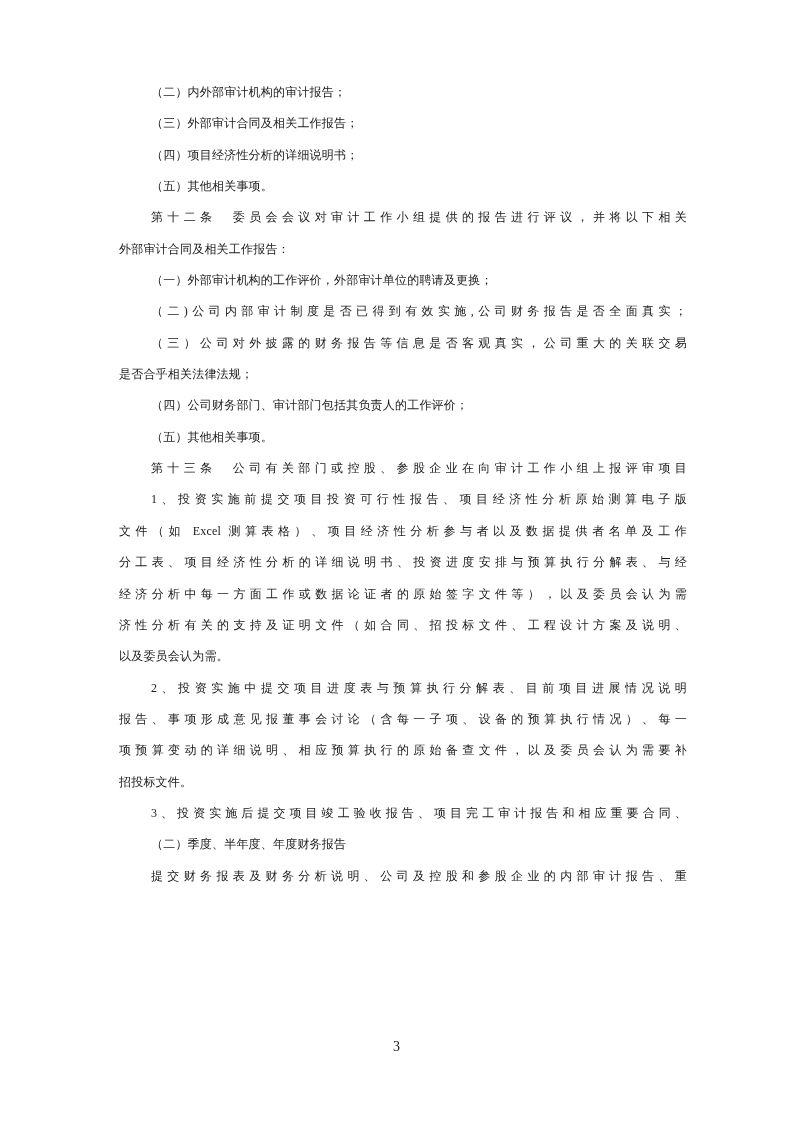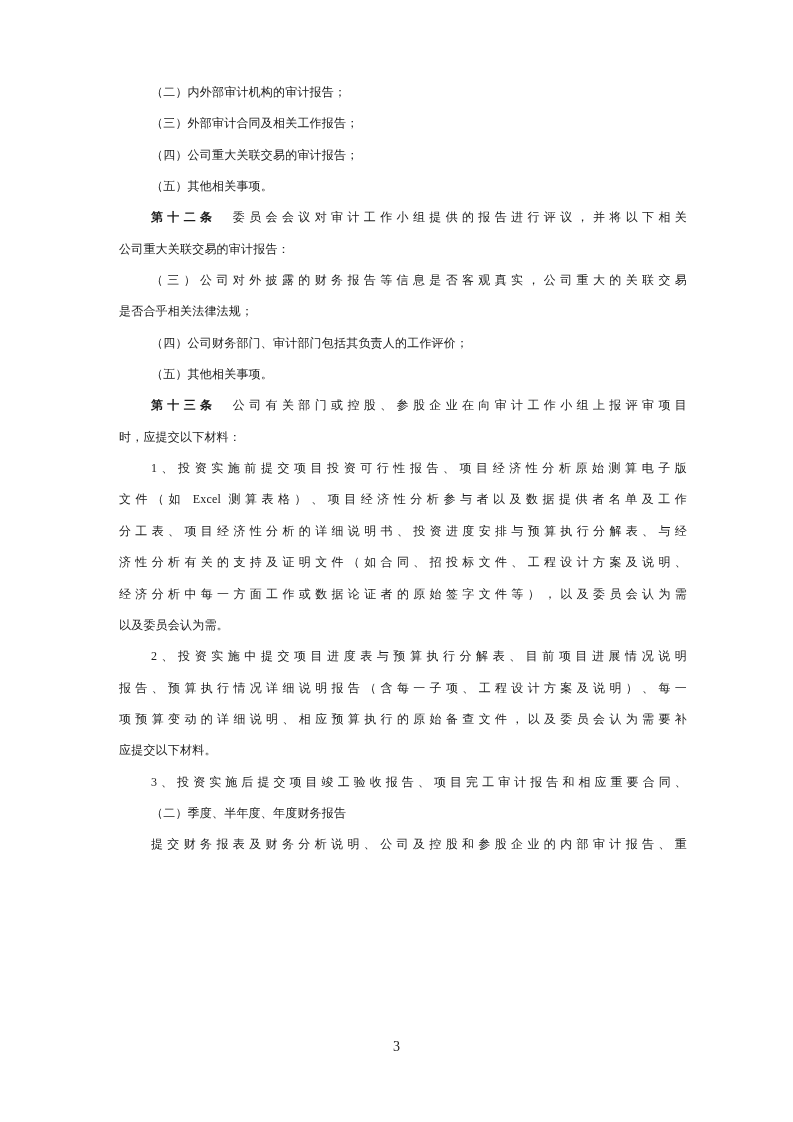--- a/index.html
+++ b/index.html
@@ -31,57 +31,58 @@
   }
   .line.indent {
     text-indent: 32px;
   }
   .line.fill {
     text-align: justify;
     text-align-last: justify;
     text-justify: inter-character;
   }
   .run.bold {
-    font-weight: 700;
+    font-weight: 400;
   }
   .page-footer {
     position: absolute;
     top: 1037px;
     left: 0;
     width: 793px;
     text-align: center;
     font-size: 14px;
     line-height: 20px;
   }
 </style>
 </head>
 <body>
 
 <div class="page" style="background: rgb(255, 255, 255); color: rgb(26, 26, 26);">
   <div class="doc-body">
       <div class="line indent"><span class="run">（二）内外部审计机构的审计报告；</span></div>
       <div class="line indent"><span class="run">（三）外部审计合同及相关工作报告；</span></div>
-      <div class="line indent"><span class="run">（四）公司重大关联交易的审计报告；</span></div>
+      <div class="line indent"><span class="run">（四）项目经济性分析的详细说明书；</span></div>
       <div class="line indent"><span class="run">（五）其他相关事项。</span></div>
       <div class="line indent fill"><span class="run bold">第十二条</span><span class="run">　委员会会议对审计工作小组提供的报告进行评议，并将以下相关</span></div>
-      <div class="line"><span class="run">公司重大关联交易的审计报告：</span></div>
+      <div class="line"><span class="run">外部审计合同及相关工作报告：</span></div>
+      <div class="line indent"><span class="run">（一）外部审计机构的工作评价，外部审计单位的聘请及更换；</span></div>
+      <div class="line indent fill"><span class="run">（二)公司内部审计制度是否已得到有效实施,公司财务报告是否全面真实；</span></div>
       <div class="line indent fill"><span class="run">（三）公司对外披露的财务报告等信息是否客观真实，公司重大的关联交易</span></div>
       <div class="line"><span class="run">是否合乎相关法律法规；</span></div>
       <div class="line indent"><span class="run">（四）公司财务部门、审计部门包括其负责人的工作评价；</span></div>
       <div class="line indent"><span class="run">（五）其他相关事项。</span></div>
       <div class="line indent fill"><span class="run bold">第十三条</span><span class="run">　公司有关部门或控股、参股企业在向审计工作小组上报评审项目</span></div>
-      <div class="line"><span class="run">时，应提交以下材料：</span></div>
       <div class="line indent fill"><span class="run">1、投资实施前提交项目投资可行性报告、项目经济性分析原始测算电子版</span></div>
       <div class="line fill"><span class="run">文件（如 Excel 测算表格）、项目经济性分析参与者以及数据提供者名单及工作</span></div>
       <div class="line fill"><span class="run">分工表、项目经济性分析的详细说明书、投资进度安排与预算执行分解表、与经</span></div>
+      <div class="line fill"><span class="run">经济分析中每一方面工作或数据论证者的原始签字文件等），以及委员会认为需</span></div>
       <div class="line fill"><span class="run">济性分析有关的支持及证明文件（如合同、招投标文件、工程设计方案及说明、</span></div>
-      <div class="line fill"><span class="run">经济分析中每一方面工作或数据论证者的原始签字文件等），以及委员会认为需</span></div>
       <div class="line"><span class="run">以及委员会认为需。</span></div>
       <div class="line indent fill"><span class="run">2、投资实施中提交项目进度表与预算执行分解表、目前项目进展情况说明</span></div>
-      <div class="line fill"><span class="run">报告、预算执行情况详细说明报告（含每一子项、工程设计方案及说明）、每一</span></div>
+      <div class="line fill"><span class="run">报告、事项形成意见报董事会讨论（含每一子项、设备的预算执行情况）、每一</span></div>
       <div class="line fill"><span class="run">项预算变动的详细说明、相应预算执行的原始备查文件，以及委员会认为需要补</span></div>
-      <div class="line"><span class="run">应提交以下材料。</span></div>
+      <div class="line"><span class="run">招投标文件。</span></div>
       <div class="line indent fill"><span class="run">3、投资实施后提交项目竣工验收报告、项目完工审计报告和相应重要合同、</span></div>
       <div class="line indent"><span class="run">（二）季度、半年度、年度财务报告</span></div>
       <div class="line indent fill"><span class="run">提交财务报表及财务分析说明、公司及控股和参股企业的内部审计报告、重</span></div>
     </div>
   <div class="page-footer">3</div>
 </div>
 
 </body></html>

